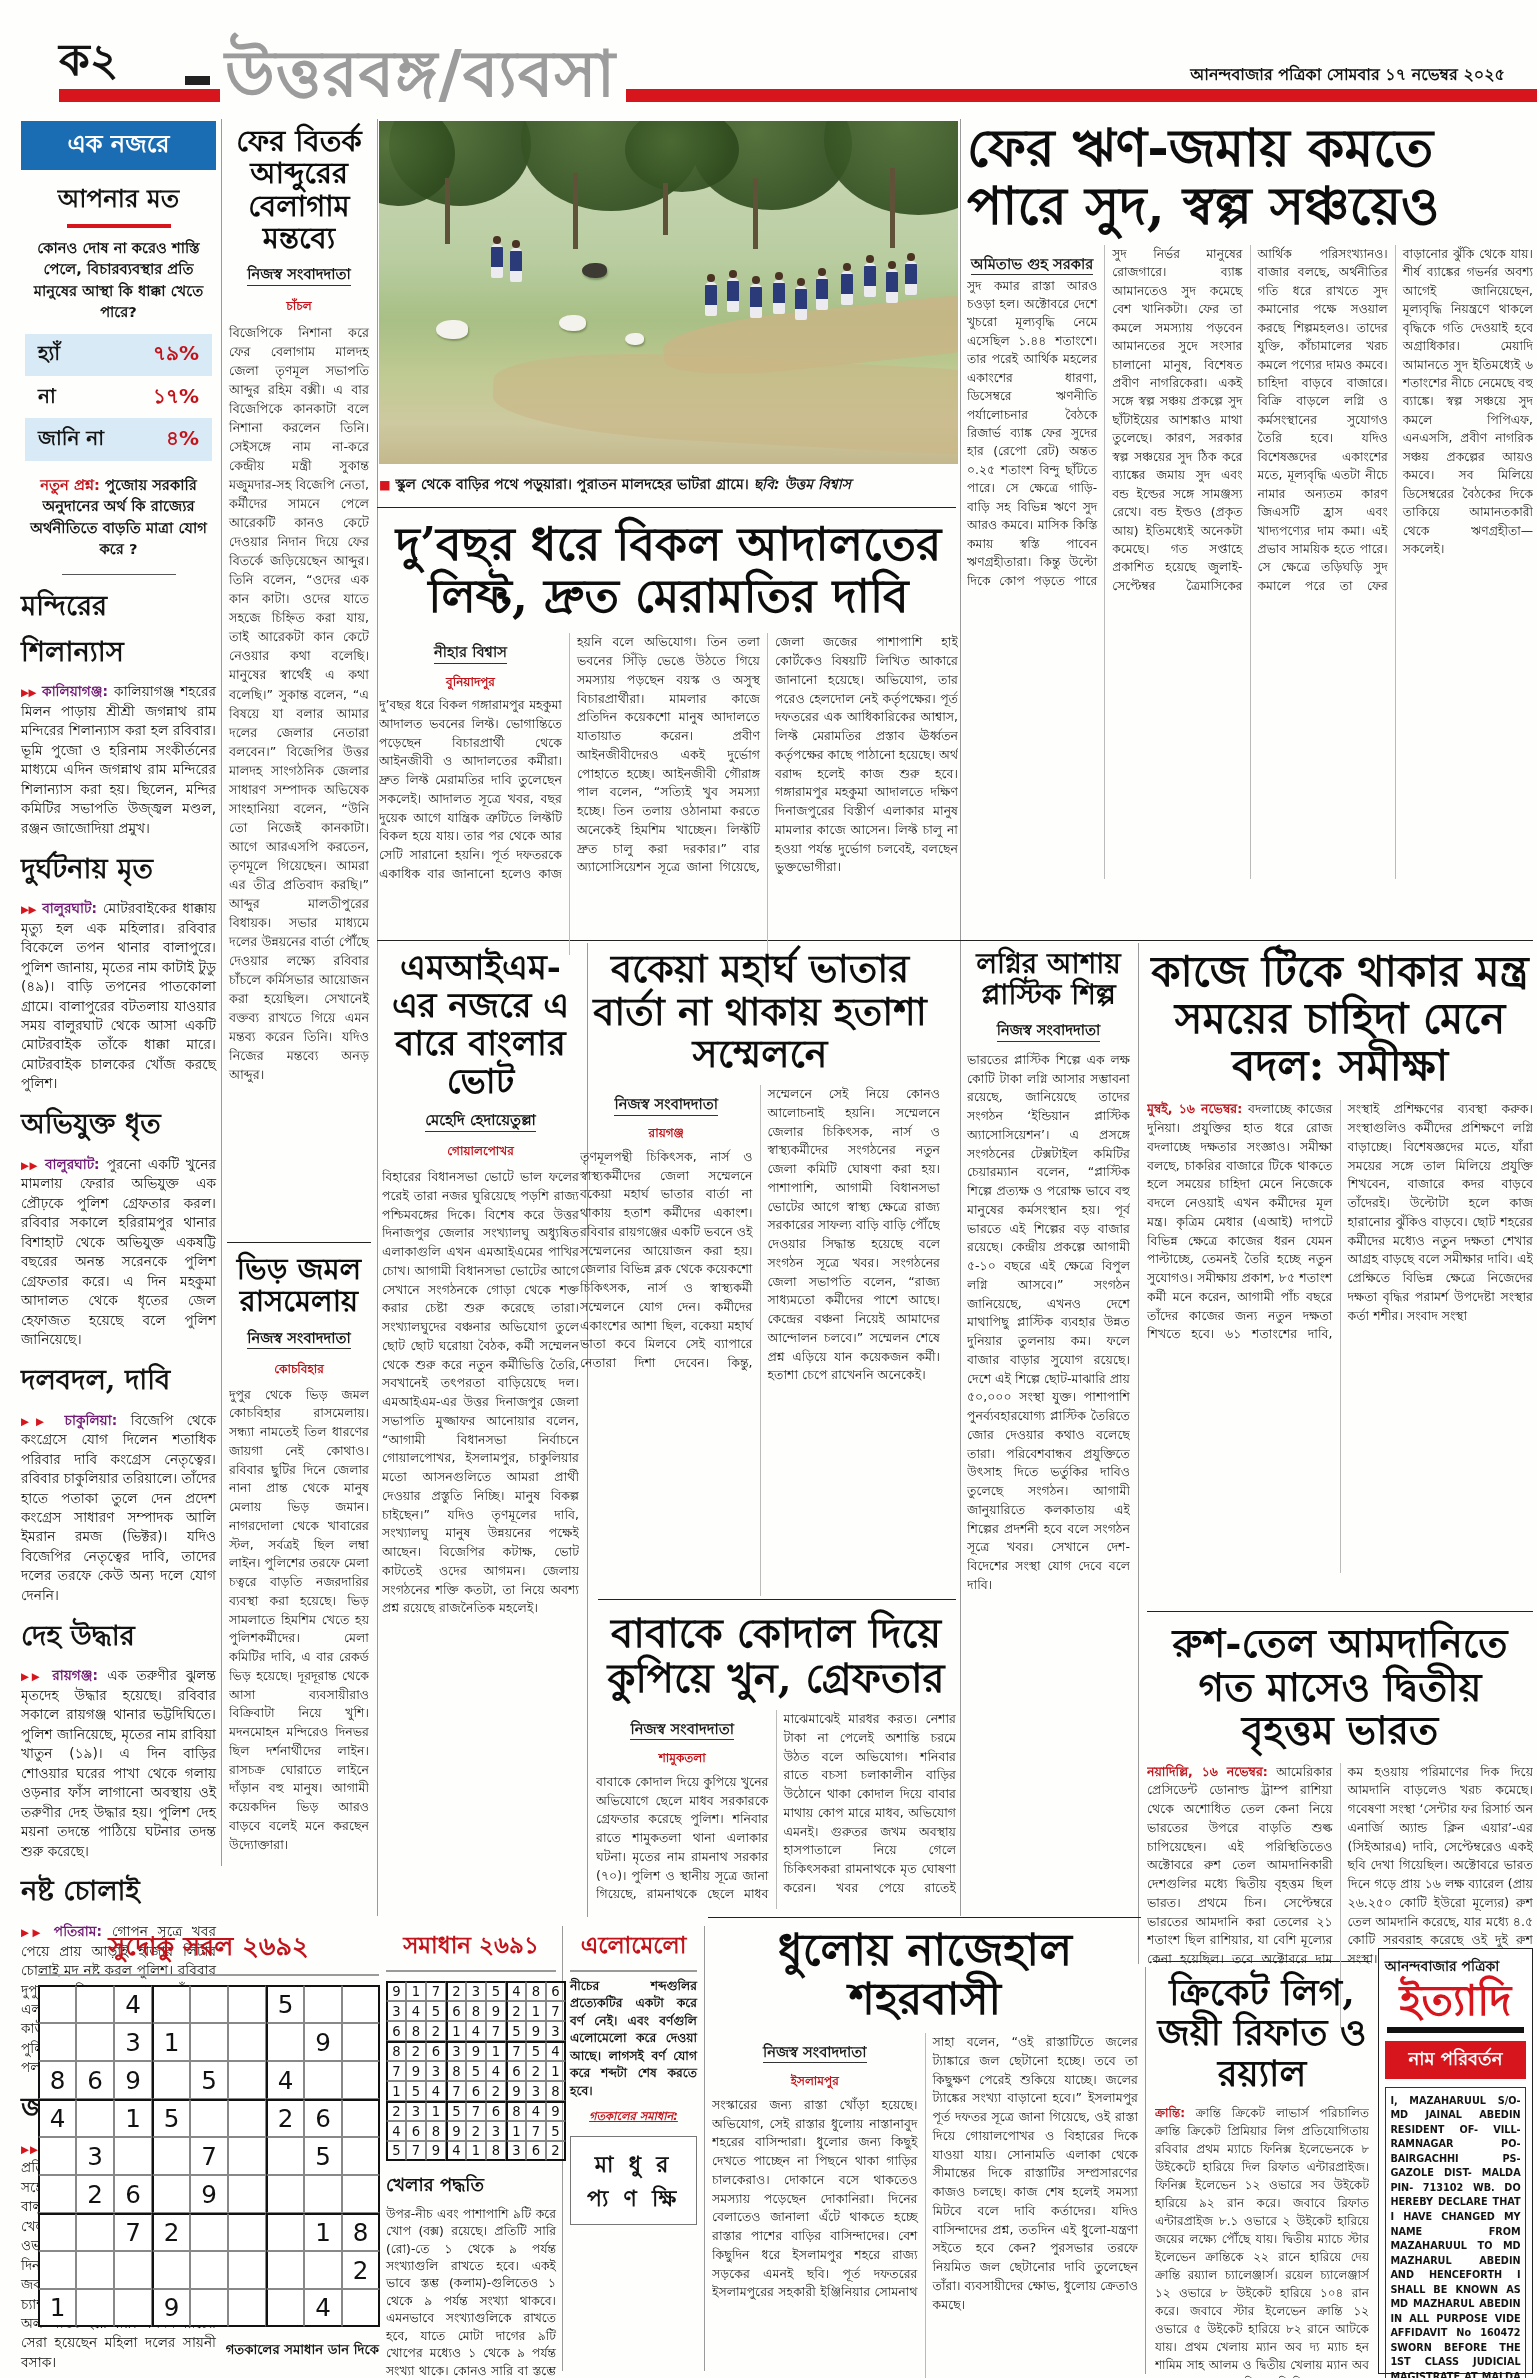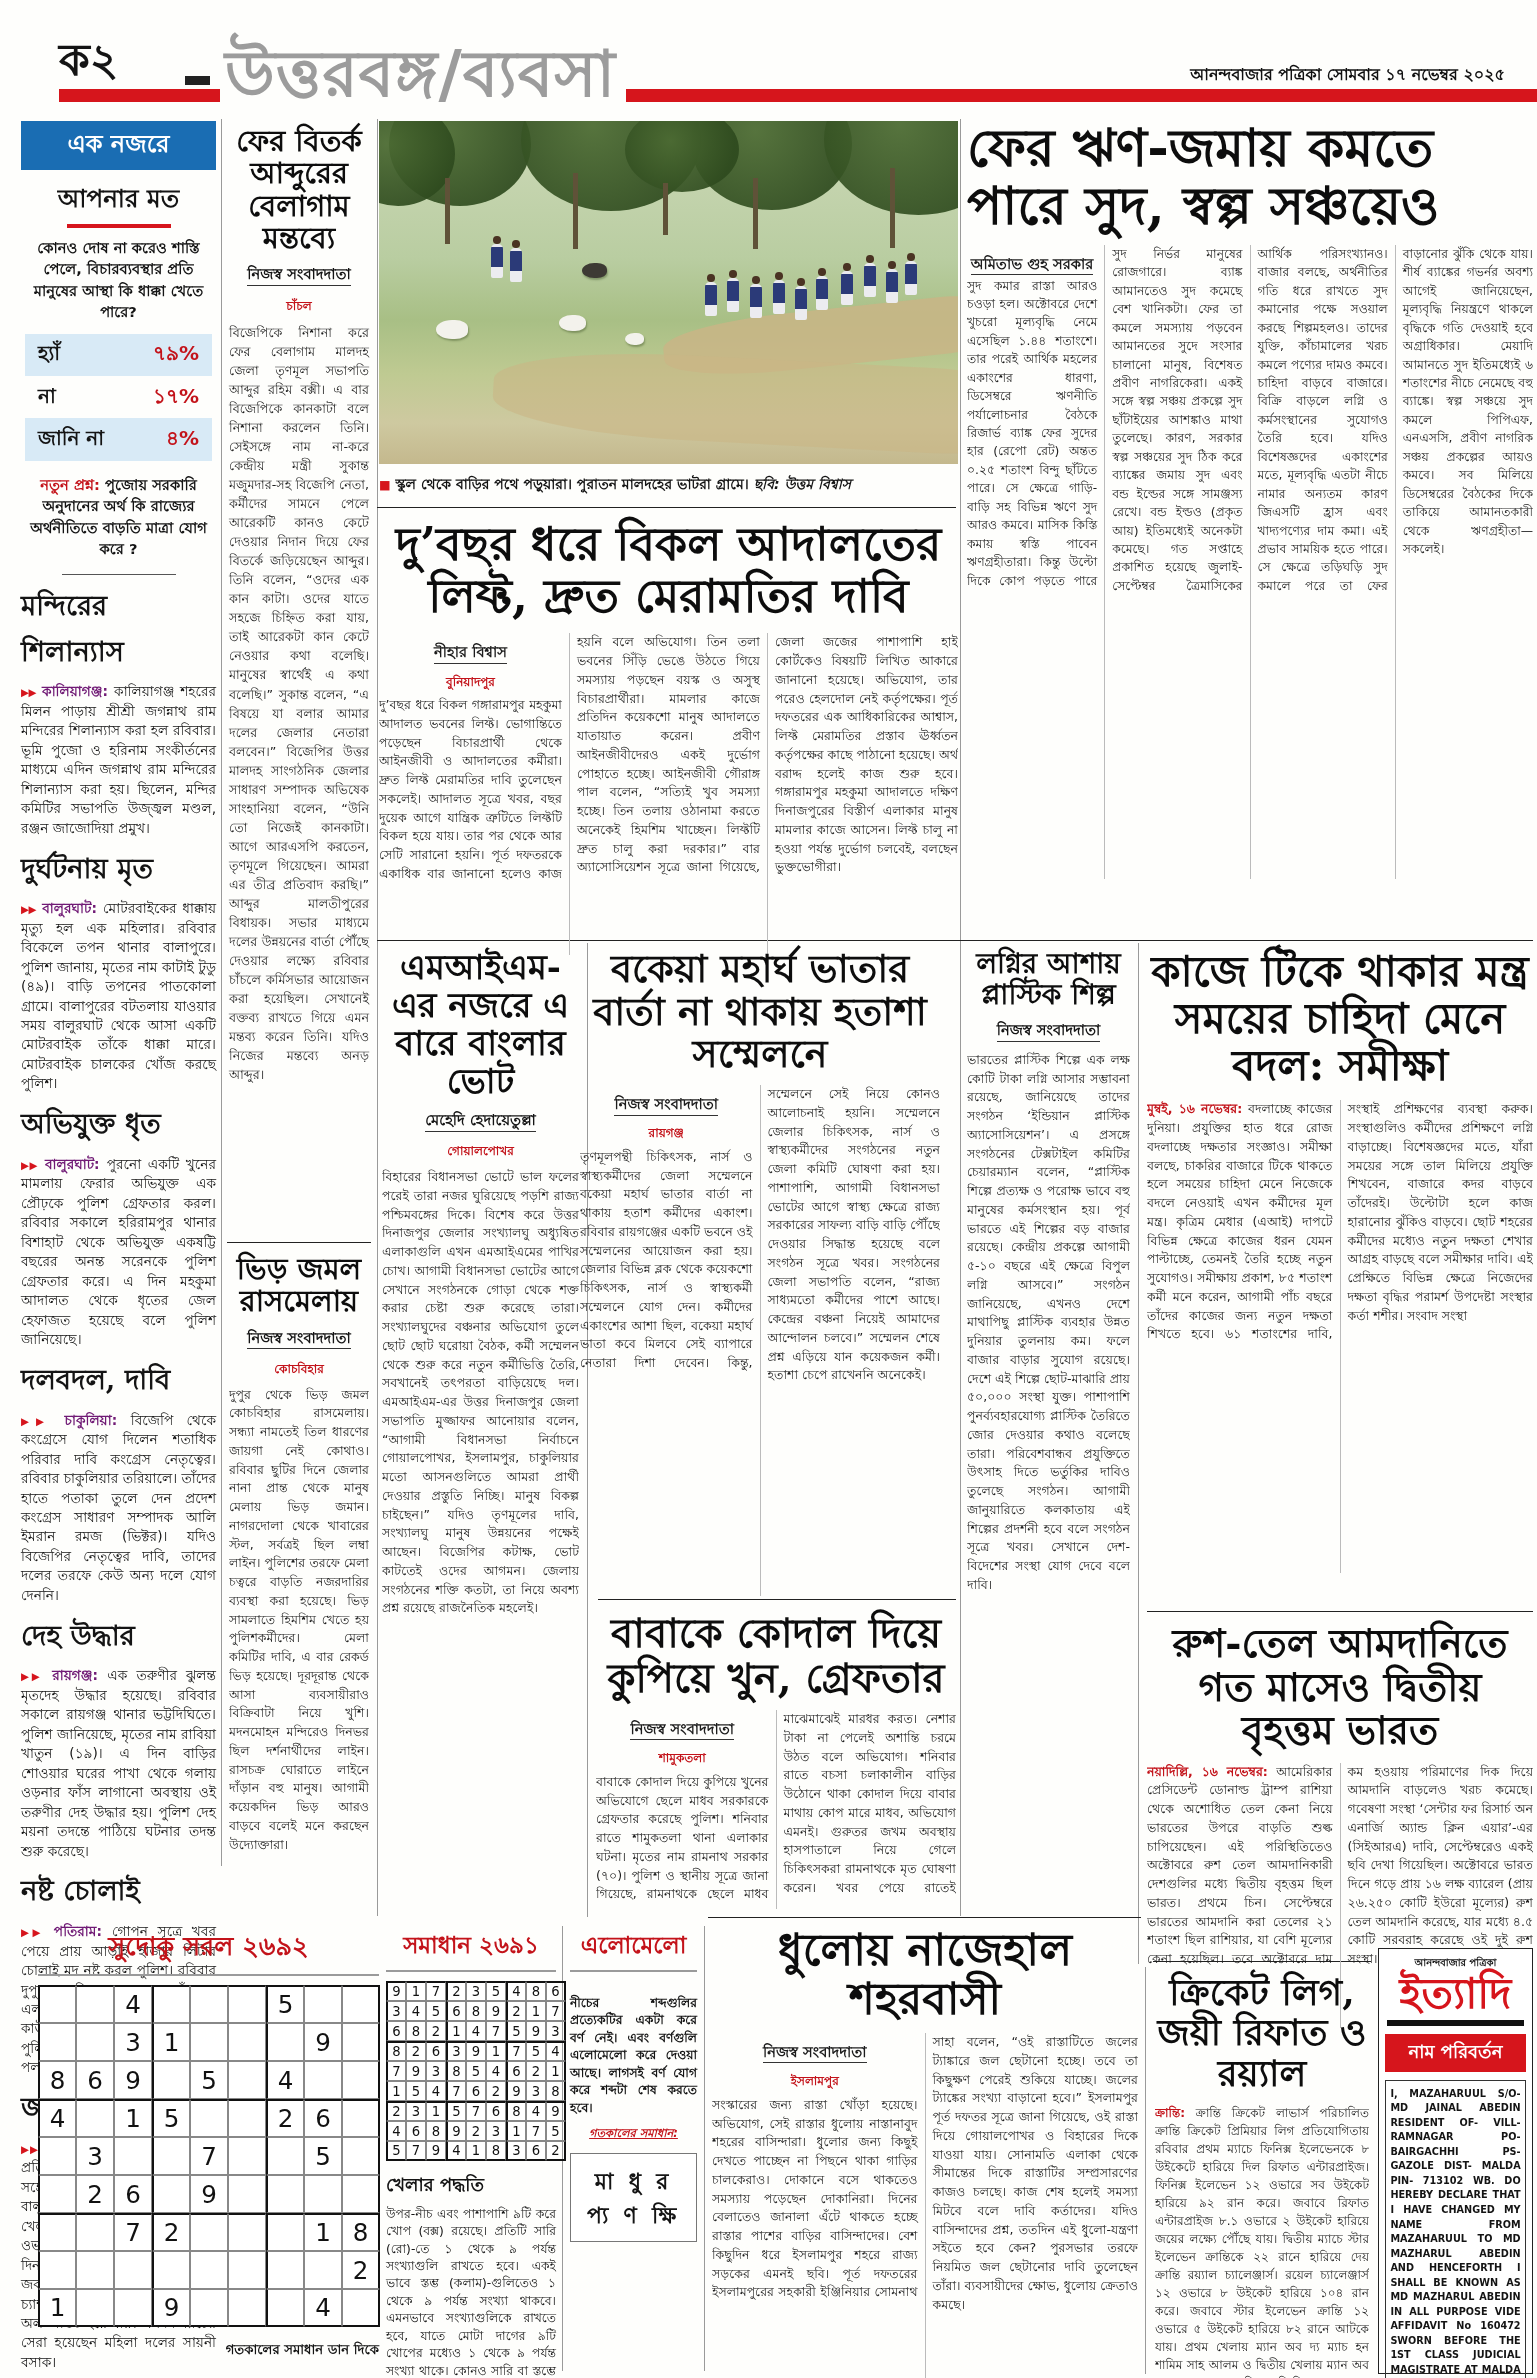--- a/index.html
+++ b/index.html
@@ -69,21 +69,21 @@
   #solGrid .cell { font-size:13.2px; }
   .method-title { font-size:18px; font-weight:bold; margin:9.5px 0 3.8px; }
   .method-text { font-size:12.3px; line-height:1.42; text-align:justify; }
   .yesterday { font-size:13.2px; font-weight:bold; text-align:right; }
   
   .elo-box { border:1.9px solid #777; padding:9.5px 3.8px; margin-top:9.5px; background:#fff; }
   .elo-line { text-align:center; font-size:22px; font-weight:bold; font-family:"DejaVu Serif", serif; letter-spacing:3.8px; line-height:1.55; }
   .elo-ans { color:#c3131a; font-size:11.4px; font-style:italic; font-weight:bold; text-align:center; margin-top:7.6px; text-decoration:underline; }
   
   .ad { border:1.4px solid #222; background:#fff; padding:5.7px; }
-  .ad-paper { text-align:center; font-size:10px; font-weight:bold; }
+  .ad-paper { text-align:left; font-size:14px; font-weight:bold; }
   .ad-logo { text-align:center; font-size:42px; font-weight:bold; color:#d6151c; font-family:"DejaVu Serif", serif; line-height:1.05; }
   .ad-bar { height:6.6px; background:#111; margin:3.8px 1.9px 7.6px; }
   .ad-tab { background:#d6151c; color:#fff; text-align:center; font-size:18px; font-weight:bold; padding:3.8px 0; margin-bottom:7.6px; }
   .ad-text { border:1.9px solid #333; padding:5.7px 4.7px; font-size:9.7px; font-weight:bold; line-height:1.5; text-align:justify; font-family:"DejaVu Sans", sans-serif; }
 </style>
 </head>
 <body>
 
 <div id="paper">
 
@@ -462,21 +462,21 @@
         <div class="cell bb">6</div>
         <div class="cell bb br">2</div>
       </div>
     <div class="method-title">খেলার পদ্ধতি</div>
     <div class="method-text">উপর-নীচ এবং পাশাপাশি ৯টি করে খোপ (বক্স) রয়েছে। প্রতিটি সারি (রো)-তে ১ থেকে ৯ পর্যন্ত সংখ্যাগুলি রাখতে হবে। একই ভাবে স্তম্ভ (কলাম)-গুলিতেও ১ থেকে ৯ পর্যন্ত সংখ্যা থাকবে। এমনভাবে সংখ্যাগুলিকে রাখতে হবে, যাতে মোটা দাগের ৯টি খোপের মধ্যেও ১ থেকে ৯ পর্যন্ত সংখ্যা থাকে। কোনও সারি বা স্তম্ভে কোনও সংখ্যা একাধিকবার লেখা যাবে না।</div>
 
   </div>
 
   <div class="abs" style="left:570px; top:1927px; width:127px;">
     <div class="puzzle-title" style="font-size:23px;">এলোমেলো</div>
-    <div class="method-text" style="margin-top:23px; font-weight:bold;">নীচের শব্দগুলির প্রত্যেকটির একটা করে বর্ণ নেই। এবং বর্ণগুলি এলোমেলো করে দেওয়া আছে। লাগসই বর্ণ যোগ করে শব্দটা শেষ করতে হবে।</div>
+    <div class="method-text" style="margin-top:6px; font-weight:bold;">নীচের শব্দগুলির প্রত্যেকটির একটা করে বর্ণ নেই। এবং বর্ণগুলি এলোমেলো করে দেওয়া আছে। লাগসই বর্ণ যোগ করে শব্দটা শেষ করতে হবে।</div>
     <div class="elo-ans">গতকালের সমাধান:</div>
     <div class="elo-box" id="elo2">
         <div class="elo-line">মা ধু র</div>
         <div class="elo-line">প্য ণ ক্ষি</div>
       </div>
 
   </div>
 
   <div class="abs" style="left:712px; top:1925px; width:426px;">
     <div class="hl center" style="font-size:44px;">ধুলোয় নাজেহাল শহরবাসী</div>

